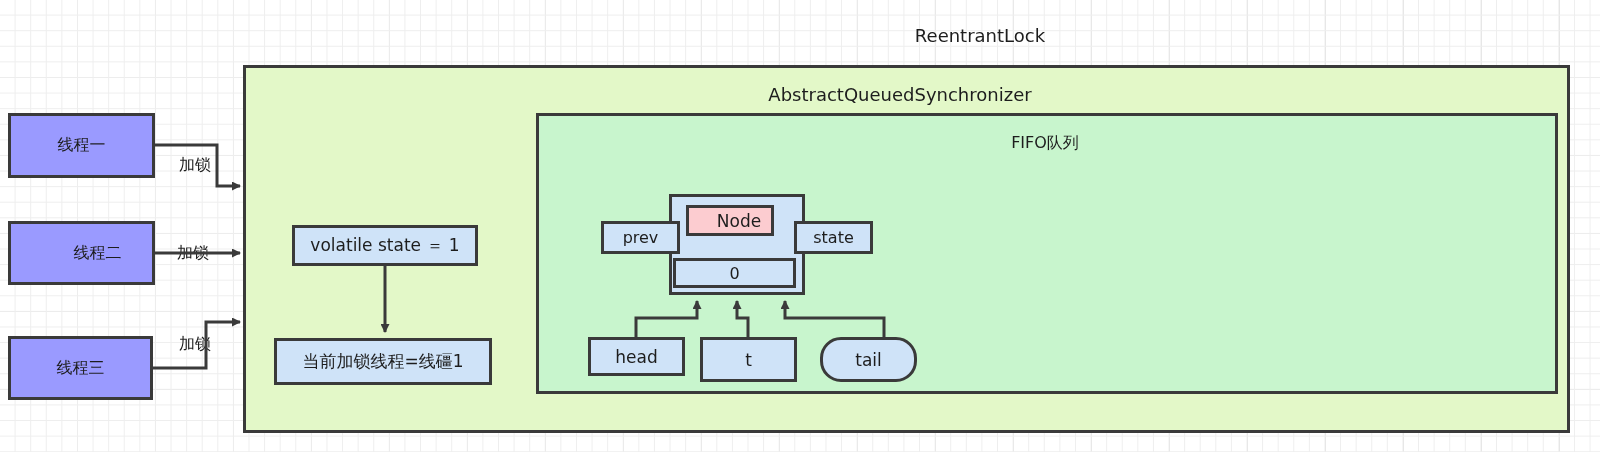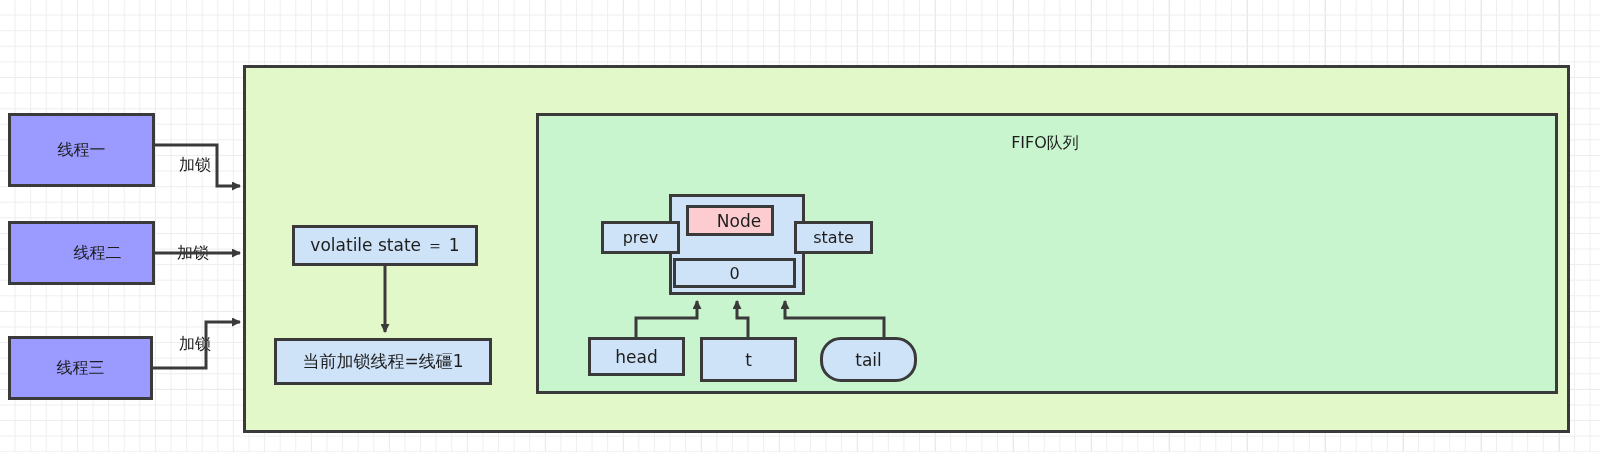--- a/index.html
+++ b/index.html
@@ -89,29 +89,31 @@
     height: 452px;
     pointer-events: none;
     overflow: visible;
   }
 </style>
 </head>
 <body>
 
 <div id="canvas">
 
+  <div class="plain-label title-top" style="left:700px; top:25px; width:560px;">ReentrantLock</div>
 
   <div class="box container-outer" style="left:243px; top:65px; width:1327px; height:368px; display:block;"></div>
 
+  <div class="plain-label title-outer" style="left:560px; top:84px; width:680px;">AbstractQueuedSynchronizer</div>
 
   <div class="box container-inner" style="left:536px; top:113px; width:1022px; height:281px; display:block;"></div>
 
   <div class="plain-label title-fifo" style="left:790px; top:133px; width:510px;">FIFO队列</div>
 
-  <div class="box thread-box" style="left:8px; top:113px; width:147px; height:74px;">线程一</div>
+  <div class="box thread-box" style="left:8px; top:113px; width:147px; height:65px;">线程一</div>
 
   <div class="box thread-box" style="left:8px; top:221px; width:147px; height:64px;padding-left:32px;">线程二</div>
 
   <div class="box thread-box" style="left:8px; top:336px; width:145px; height:64px;">线程三</div>
 
   <div class="edge-label" style="left:179px; top:155px;">加锁</div>
 
   <div class="edge-label" style="left:177px; top:243px;">加锁</div>
 
   <div class="edge-label" style="left:179px; top:334px;">加锁</div>

